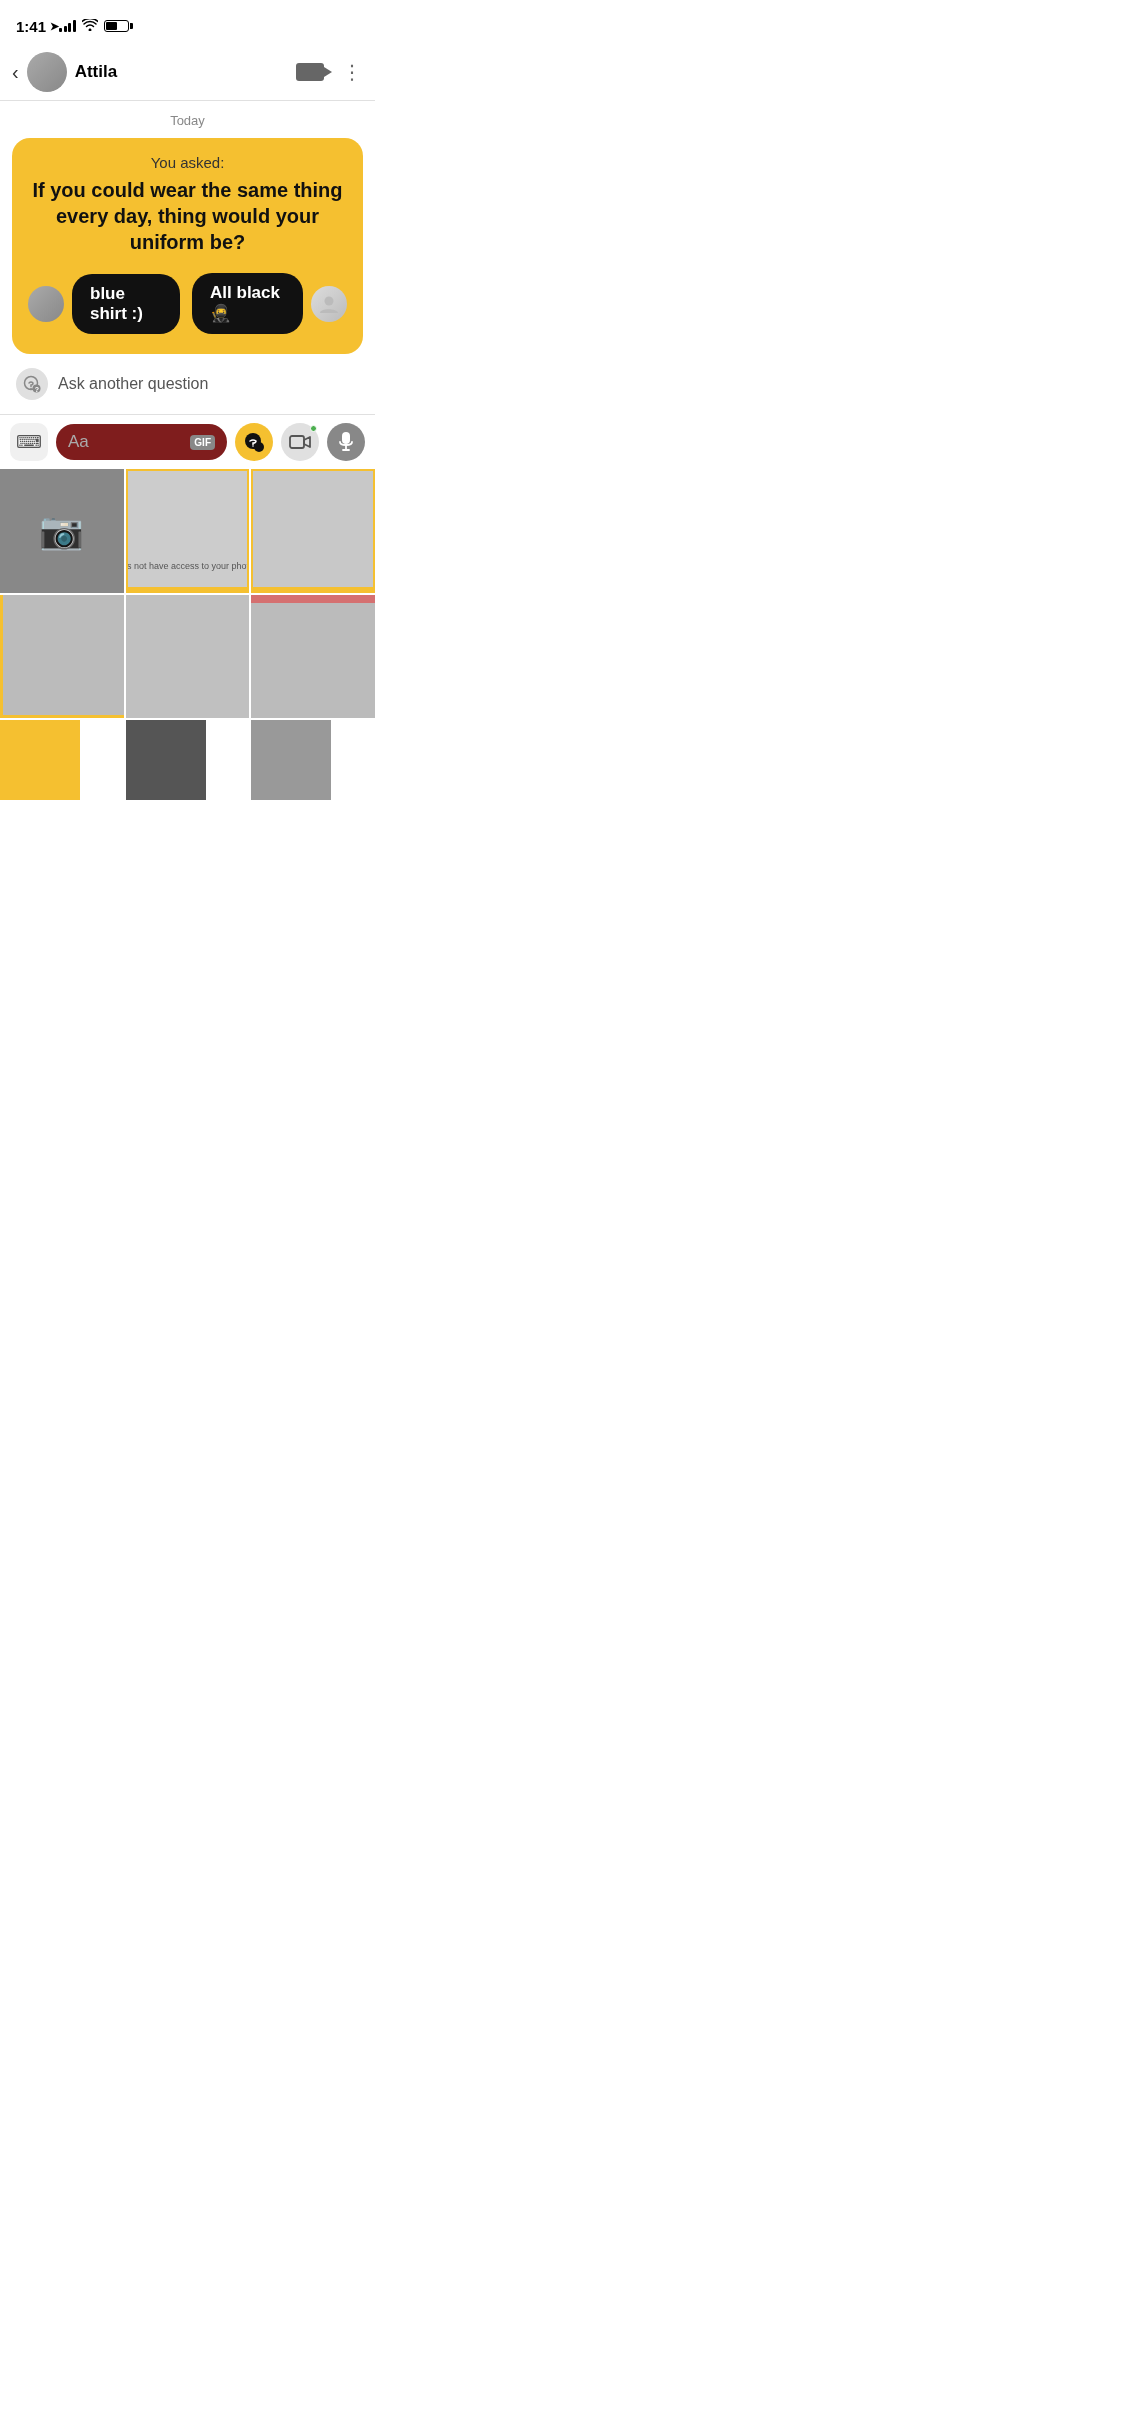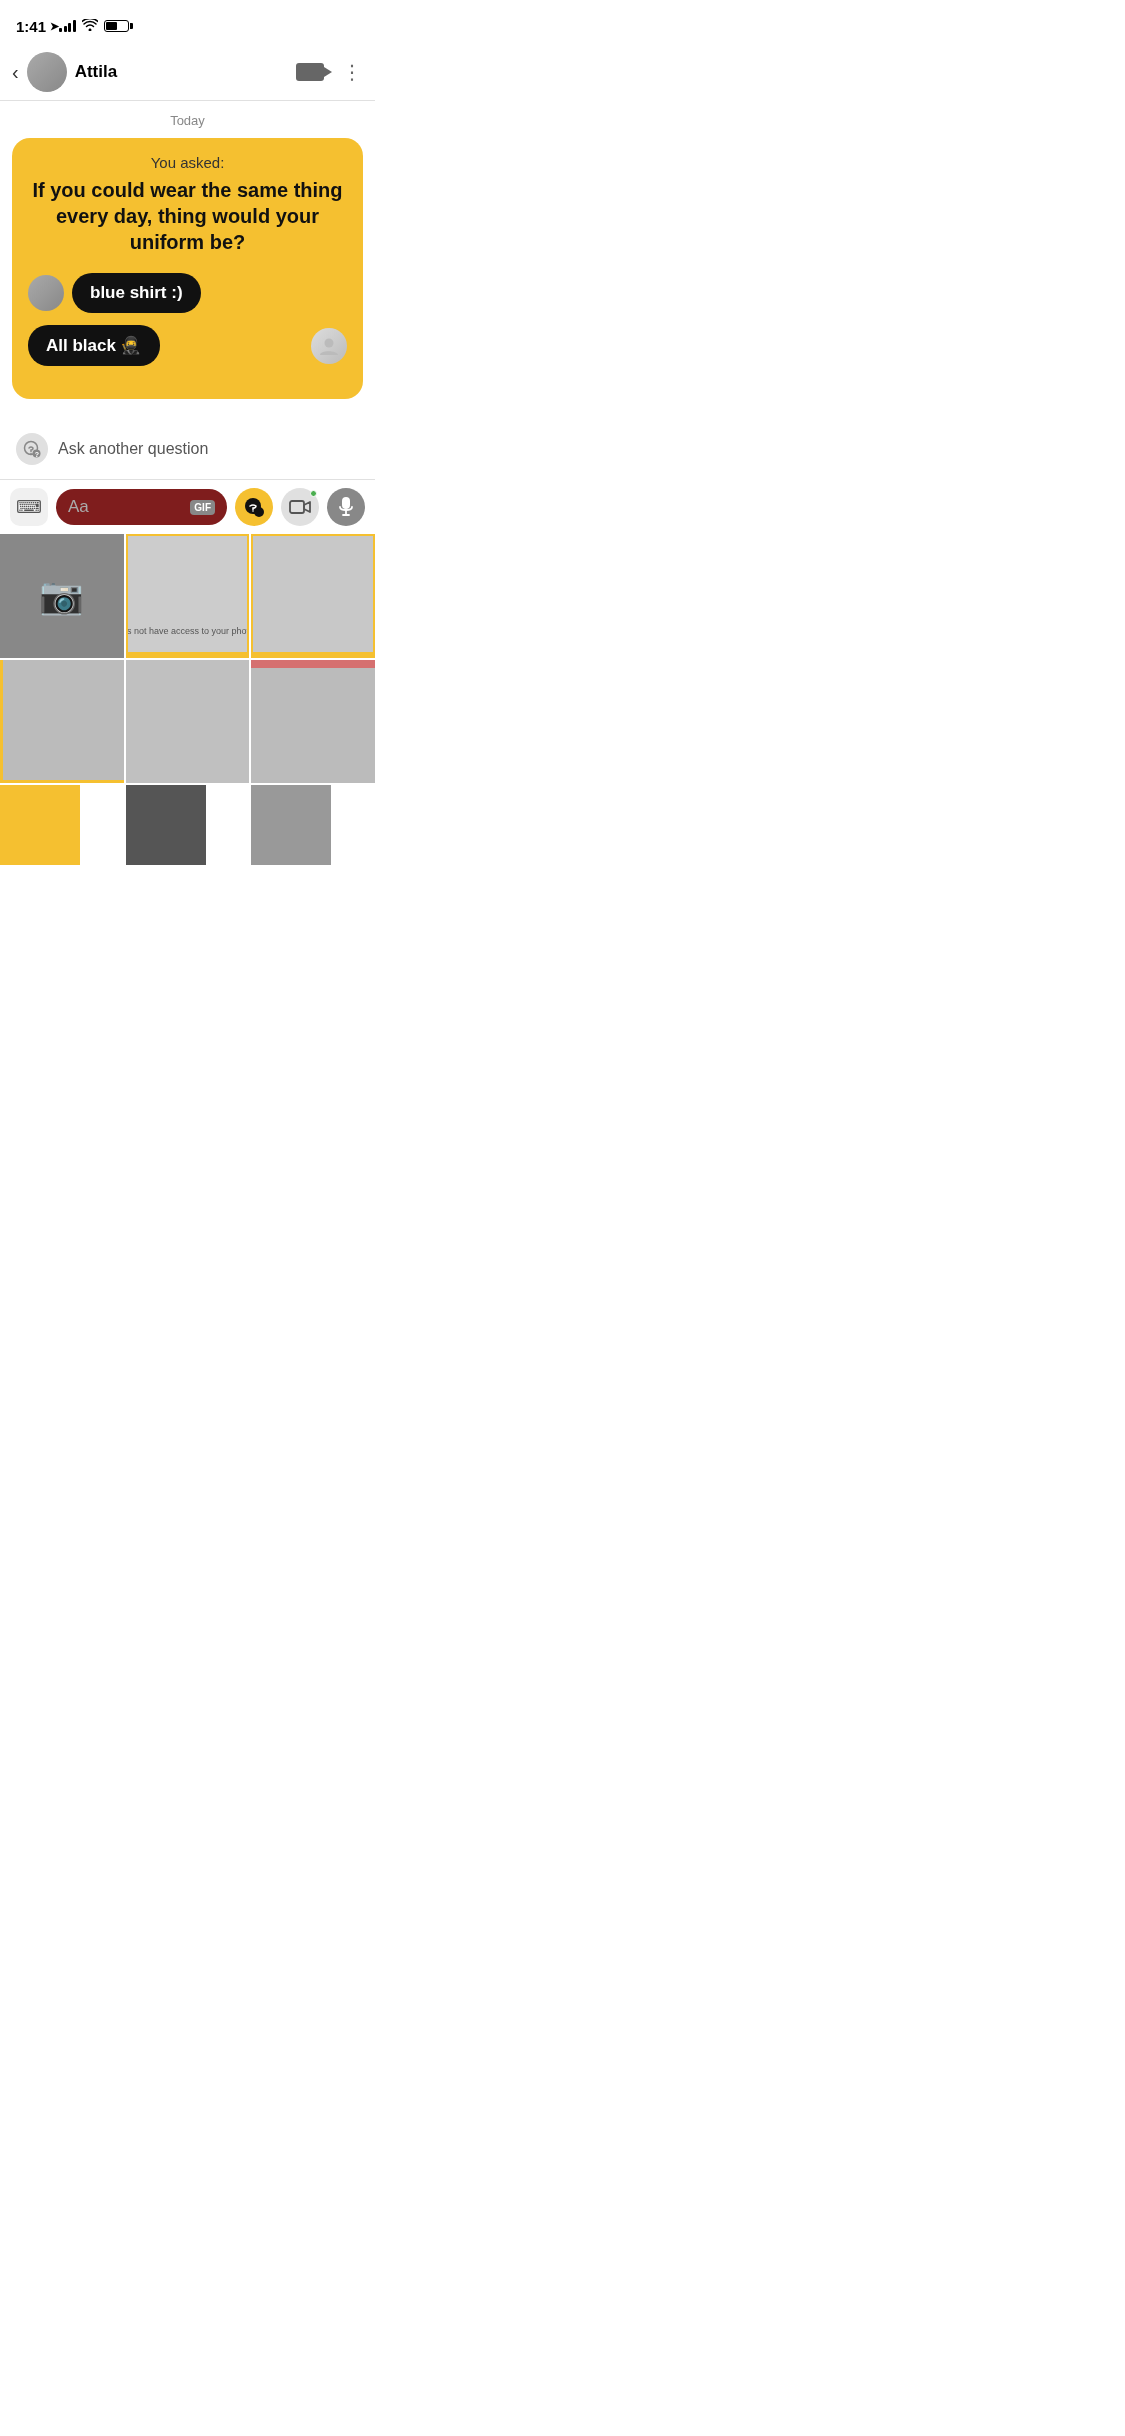--- a/index.html
+++ b/index.html
@@ -175,43 +175,42 @@
       text-align: center;
       color: #888;
       font-size: 13px;
       padding: 12px 0 10px;
     }
 
     
     .question-card {
       background: #F5C030;
       border-radius: 18px;
-      padding: 16px 16px 33px;
-      margin-bottom: 20px;
+      padding: 16px 16px 20px;
+      margin-bottom: 0;
     }
 
     .question-asked {
       text-align: center;
       font-size: 15px;
       color: #333;
       margin-bottom: 6px;
     }
 
     .question-text {
       text-align: center;
       font-size: 20px;
       font-weight: 700;
       color: #111;
       line-height: 1.3;
       margin-bottom: 18px;
     }
 
     .messages-in-card {
       display: flex;
-      flex-direction: column;
       gap: 12px;
     }
 
     .msg-row {
       display: flex;
       align-items: center;
       gap: 8px;
     }
 
     .msg-row.right {

